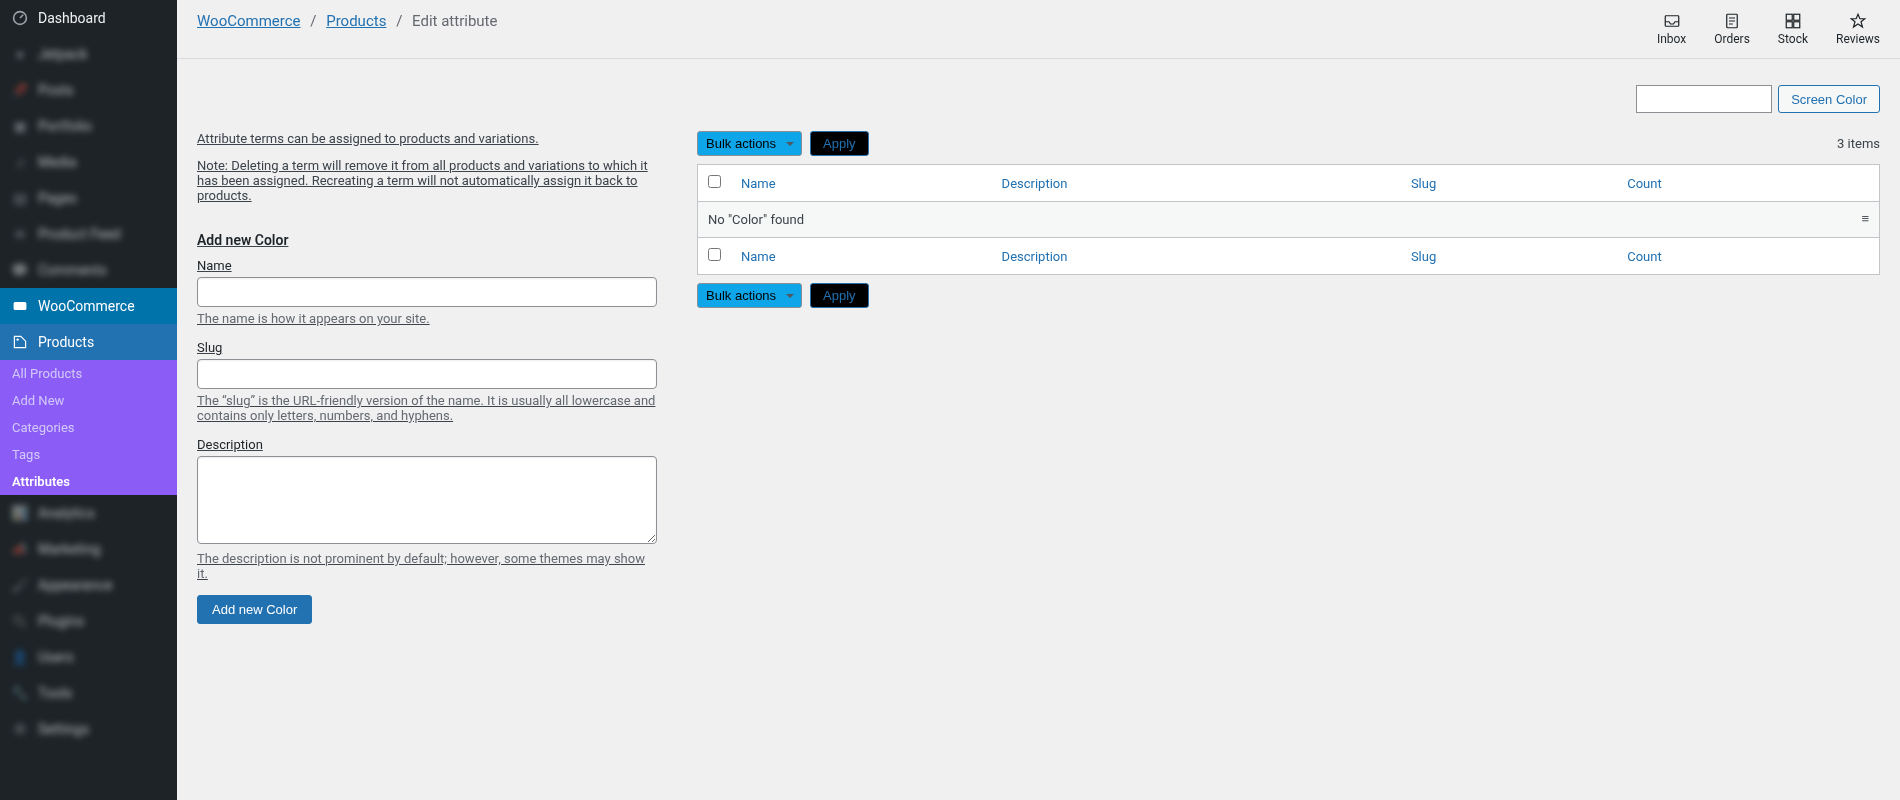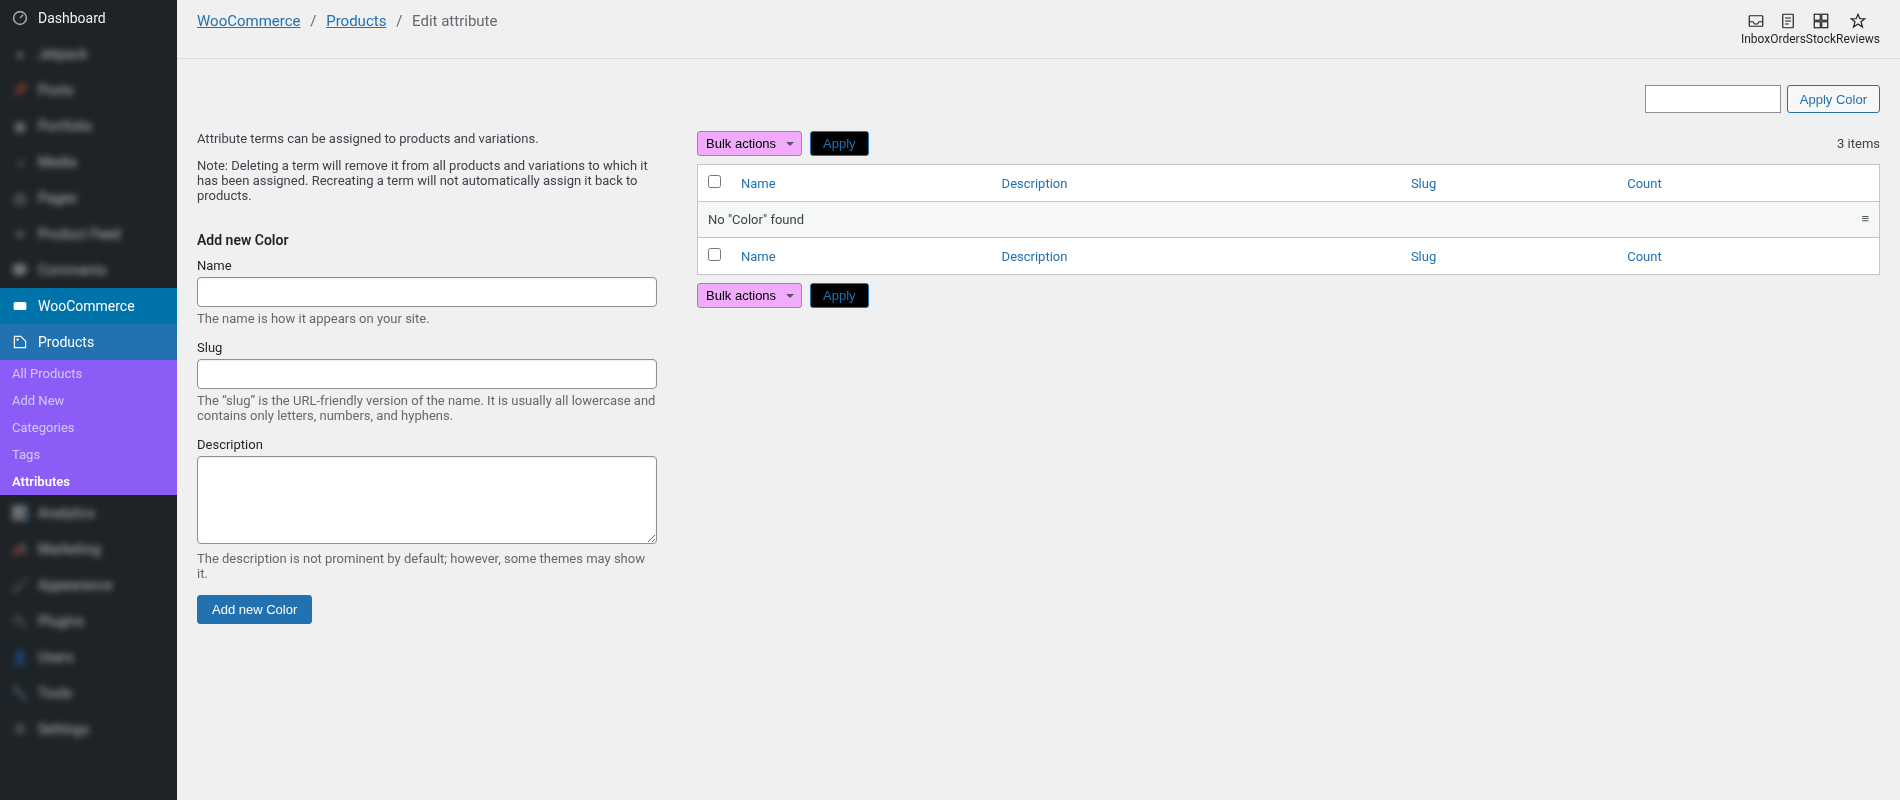--- a/index.html
+++ b/index.html
@@ -56,47 +56,47 @@
   color: rgba(240,246,252,.7);
   font-size: 13px;
   cursor:pointer;
 }
 .submenu-item.active { color:#fff; font-weight:600; }
 .main { flex:1; background:#f0f0f1; padding: 0 20px 20px 20px; min-width:0; }
 .topbar { display:flex; justify-content:space-between; align-items:flex-start; padding-top:12px; }
 .breadcrumb { font-size:15px; color:#646970; }
 .breadcrumb a { color:#2271b1; text-decoration:underline; }
 .breadcrumb .sep { margin:0 6px; color:#646970; }
-.top-icons { display:flex; }
+.top-icons { display:flex; gap:28px; }
 .top-icon { display:flex; flex-direction:column; align-items:center; gap:2px; cursor:pointer; color:#1d2327;}
 .top-icon svg, .top-icon .glyph { width:18px; height:18px; display:flex; align-items:center; justify-content:center; }
 .top-icon .label { font-size:12px; }
 .border-bottom { border-bottom:1px solid #dcdcde; margin: 12px -20px 0 -20px; }
 .page-header { display:flex; justify-content:space-between; align-items:center; margin-top:14px; }
 .page-title { font-size:23px; font-weight:400; color:#1d2327; }
 .tab-buttons { display:flex; gap:8px; }
 .tab-btn { border:1px solid #c3c4c7; background:#f6f7f7; padding:4px 10px; font-size:13px; color:#2c3338; cursor:pointer; display:flex; align-items:center; gap:4px;}
 .search-row { display:flex; justify-content:flex-end; gap:6px; margin-top:26px; }
 .search-input { width:136px; height:28px; border:1px solid #8c8f94; background:#fff; padding:0 6px; }
 .search-btn { border:1px solid #2271b1; color:#2271b1; background:#f6f7f7; padding:4px 12px; font-size:13px; cursor:pointer; border-radius:3px; }
 .content-cols { display:flex; gap:40px; margin-top:18px; align-items:flex-start;}
-.col-left { width:460px; flex-shrink:0; }
+.col-left { width:460px; flex-shrink:0;text-decoration:underline; }
 .col-right { flex:1; min-width:0; }
 .intro { font-size:13px; color:#3c434a; margin-bottom:12px; }
 .note { font-size:13px; color:#3c434a; margin-bottom:29px; }
 .form-heading { font-size:14px; font-weight:600; margin-bottom:10px; color:#1d2327;}
 .field { margin-bottom:14px; }
 .field label { display:block; font-size:13px; margin-bottom:4px; color:#1d2327;}
 .text-input { width:100%; height:30px; border:1px solid #8c8f94; background:#fff; padding:0 8px; border-radius:4px; box-shadow: 0 0 0 transparent, inset 0 1px 2px rgba(0,0,0,.07);}
 .help { font-size:13px; color:#646970; margin-top:4px; }
 .textarea { width:100%; height:88px; border:1px solid #8c8f94; background:#fff; padding:6px 8px; border-radius:4px; resize:both; box-shadow: inset 0 1px 2px rgba(0,0,0,.07);}
 .primary-btn { background:#2271b1; border:1px solid #2271b1; color:#fff; padding:6px 14px; font-size:13px; border-radius:3px; cursor:pointer; }
 .bulk-row { display:flex; align-items:center; justify-content:space-between; margin-bottom:8px;}
 .bulk-left { display:flex; align-items:center; gap:8px; }
-.select { border:1px solid #8c8f94; background:#f0abfc; padding:4px 24px 4px 8px; font-size:13px; border-radius:3px; appearance:none; position:relative; cursor:pointer; }
+.select { border:1px solid #8c8f94; background:#0ea5e9; padding:4px 24px 4px 8px; font-size:13px; border-radius:3px; appearance:none; position:relative; cursor:pointer; }
 .select-wrap { position:relative; display:inline-block; }
 .select-wrap::after { content:''; position:absolute; right:8px; top:50%; transform:translateY(-50%); border:4px solid transparent; border-top-color:#50575e; margin-top:2px; pointer-events:none;}
 .apply-btn { border:1px solid #2271b1; color:#2271b1; background:#000000; padding:4px 12px; font-size:13px; border-radius:3px; cursor:pointer;}
 .items-count { font-size:13px; color:#3c434a; }
 .table { width:100%; border:1px solid #c3c4c7; background:#fff; border-collapse:collapse; }
 .table th, .table td { text-align:left; padding:10px 10px; font-size:13px; }
 .table thead th { color:#2271b1; font-weight:400; cursor:pointer; }
 .table thead th.cb, .table tfoot th.cb { width:30px; }
 .table thead th.cb input, .table tfoot th.cb input { cursor:pointer; }
 .table tbody td { color:#3c434a; background:#f6f7f7; }
@@ -252,21 +252,21 @@
             </span>
           <span class="label">Reviews</span>
         </div>
       </div>
     </div>
     <div class="border-bottom"></div>
 
 
     <div class="search-row">
       <input type="text" class="search-input" style="">
-      <button class="search-btn">Apply Color</button>
+      <button class="search-btn">Screen Color</button>
     </div>
 
     <div class="content-cols">
       <div class="col-left">
         <p class="intro">Attribute terms can be assigned to products and variations.</p>
         <p class="note">Note: Deleting a term will remove it from all products and variations to which it has been assigned. Recreating a term will not automatically assign it back to products.</p>
         <h2 class="form-heading">Add new Color</h2>
 
         <div class="field">
           <label>Name</label>

